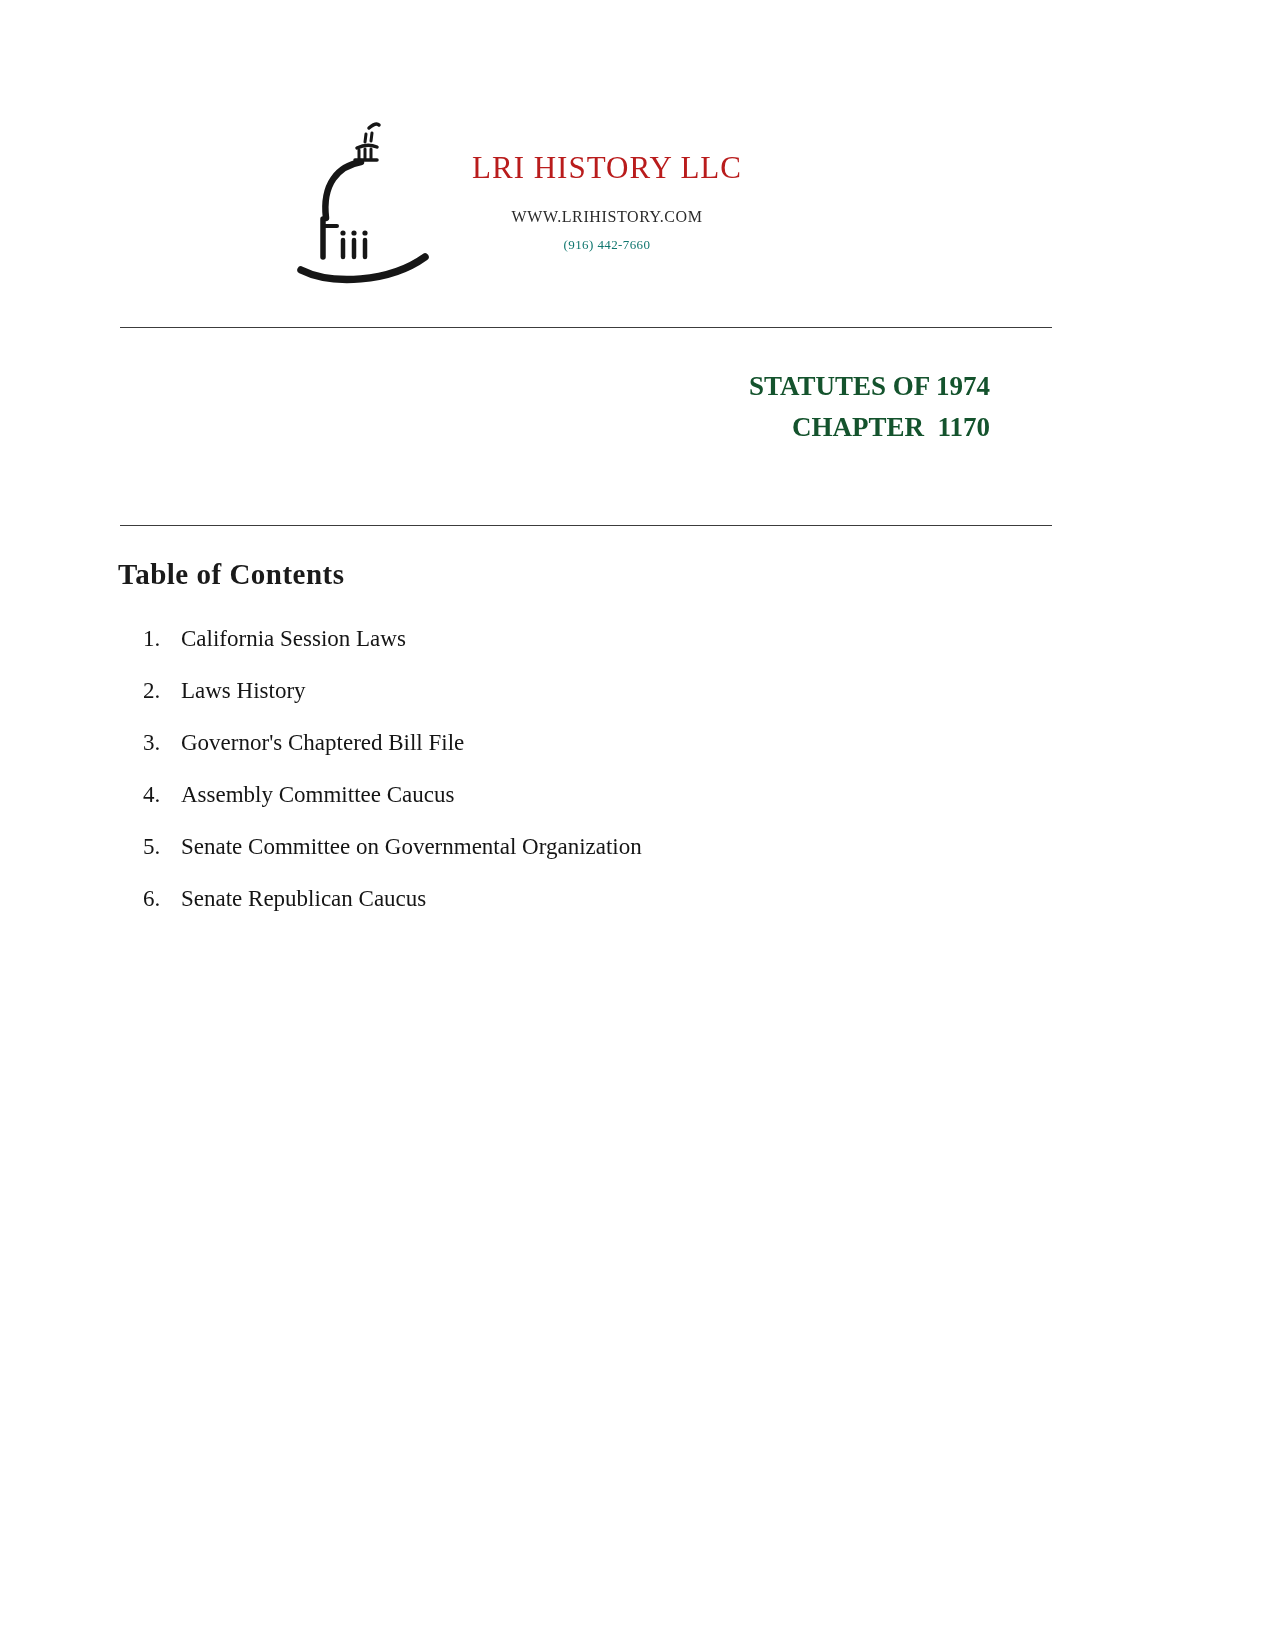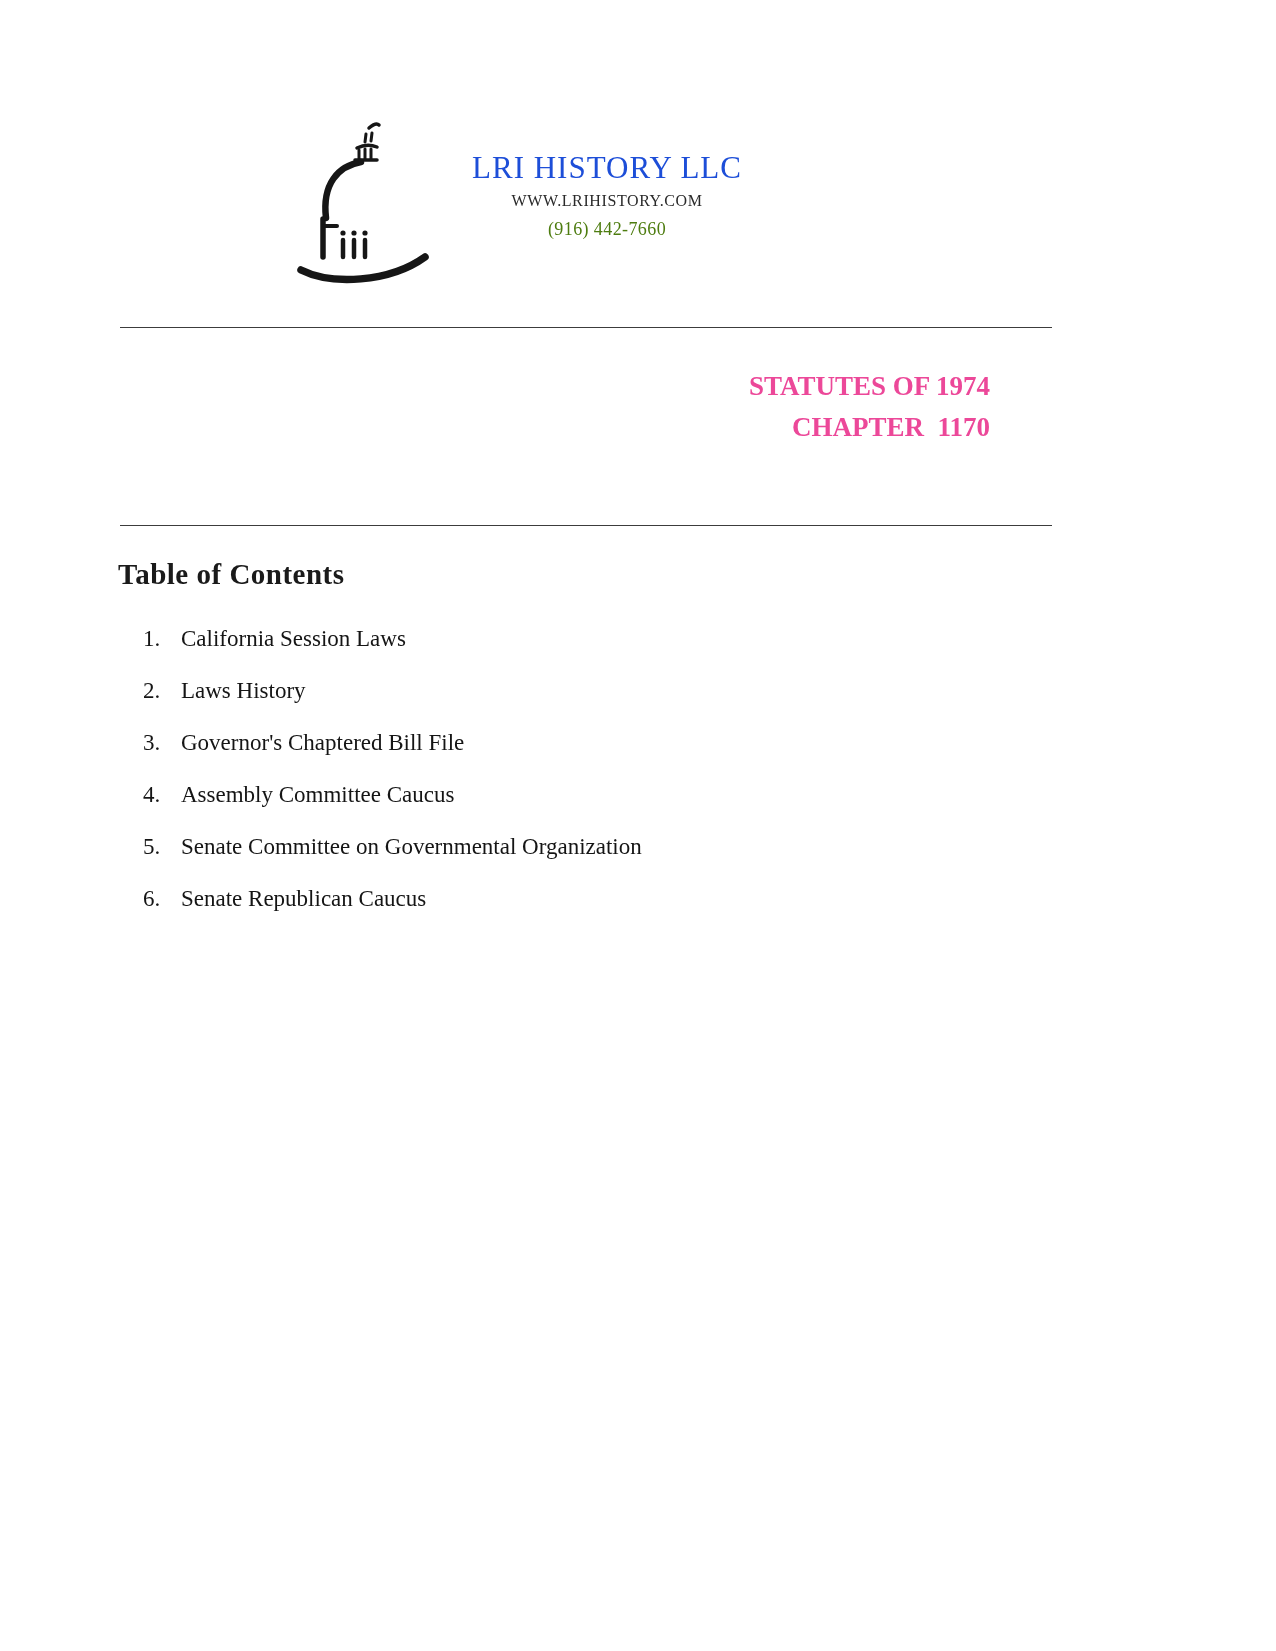--- a/index.html
+++ b/index.html
@@ -29,56 +29,57 @@
   .letterhead {
     position: absolute;
     left: 402px;
     top: 150px;
     width: 410px;
     text-align: center;
   }
   .company-name {
     font-size: 31px;
     letter-spacing: 1px;
-    color: #1d4ed8;
+    color: #b91c1c;
+    margin-bottom: 16px;
     white-space: nowrap;
   }
   .contact-line {
     font-size: 16px;
     line-height: 29px;
     letter-spacing: 0.6px;
     color: #2a2a2a;
     white-space: nowrap;
   }
   .contact-phone {
-    font-size: 18px;
+    font-size: 13px;
     line-height: 28px;
     letter-spacing: 0.4px;
-    color: #4d7c0f;
+    color: #0f766e;
     white-space: nowrap;
   }
 
   
   .rule {
     position: absolute;
     left: 120px;
     width: 932px;
     height: 0;
     border-top: 1px solid #3c3c3c;
   }
   .rule-1 { top: 327px; }
   .rule-2 { top: 525px; }
 
   
   .title-block {
     position: absolute;
     right: 286px;
     top: 366px;
     text-align: right;
-    color: #ec4899;
+    color: #14532d;
     font-weight: bold;
     font-size: 27px;
     line-height: 41px;
   }
   .title-block .title-line { white-space: pre; }
 
   
   .toc-heading {
     position: absolute;
     left: 118px;

